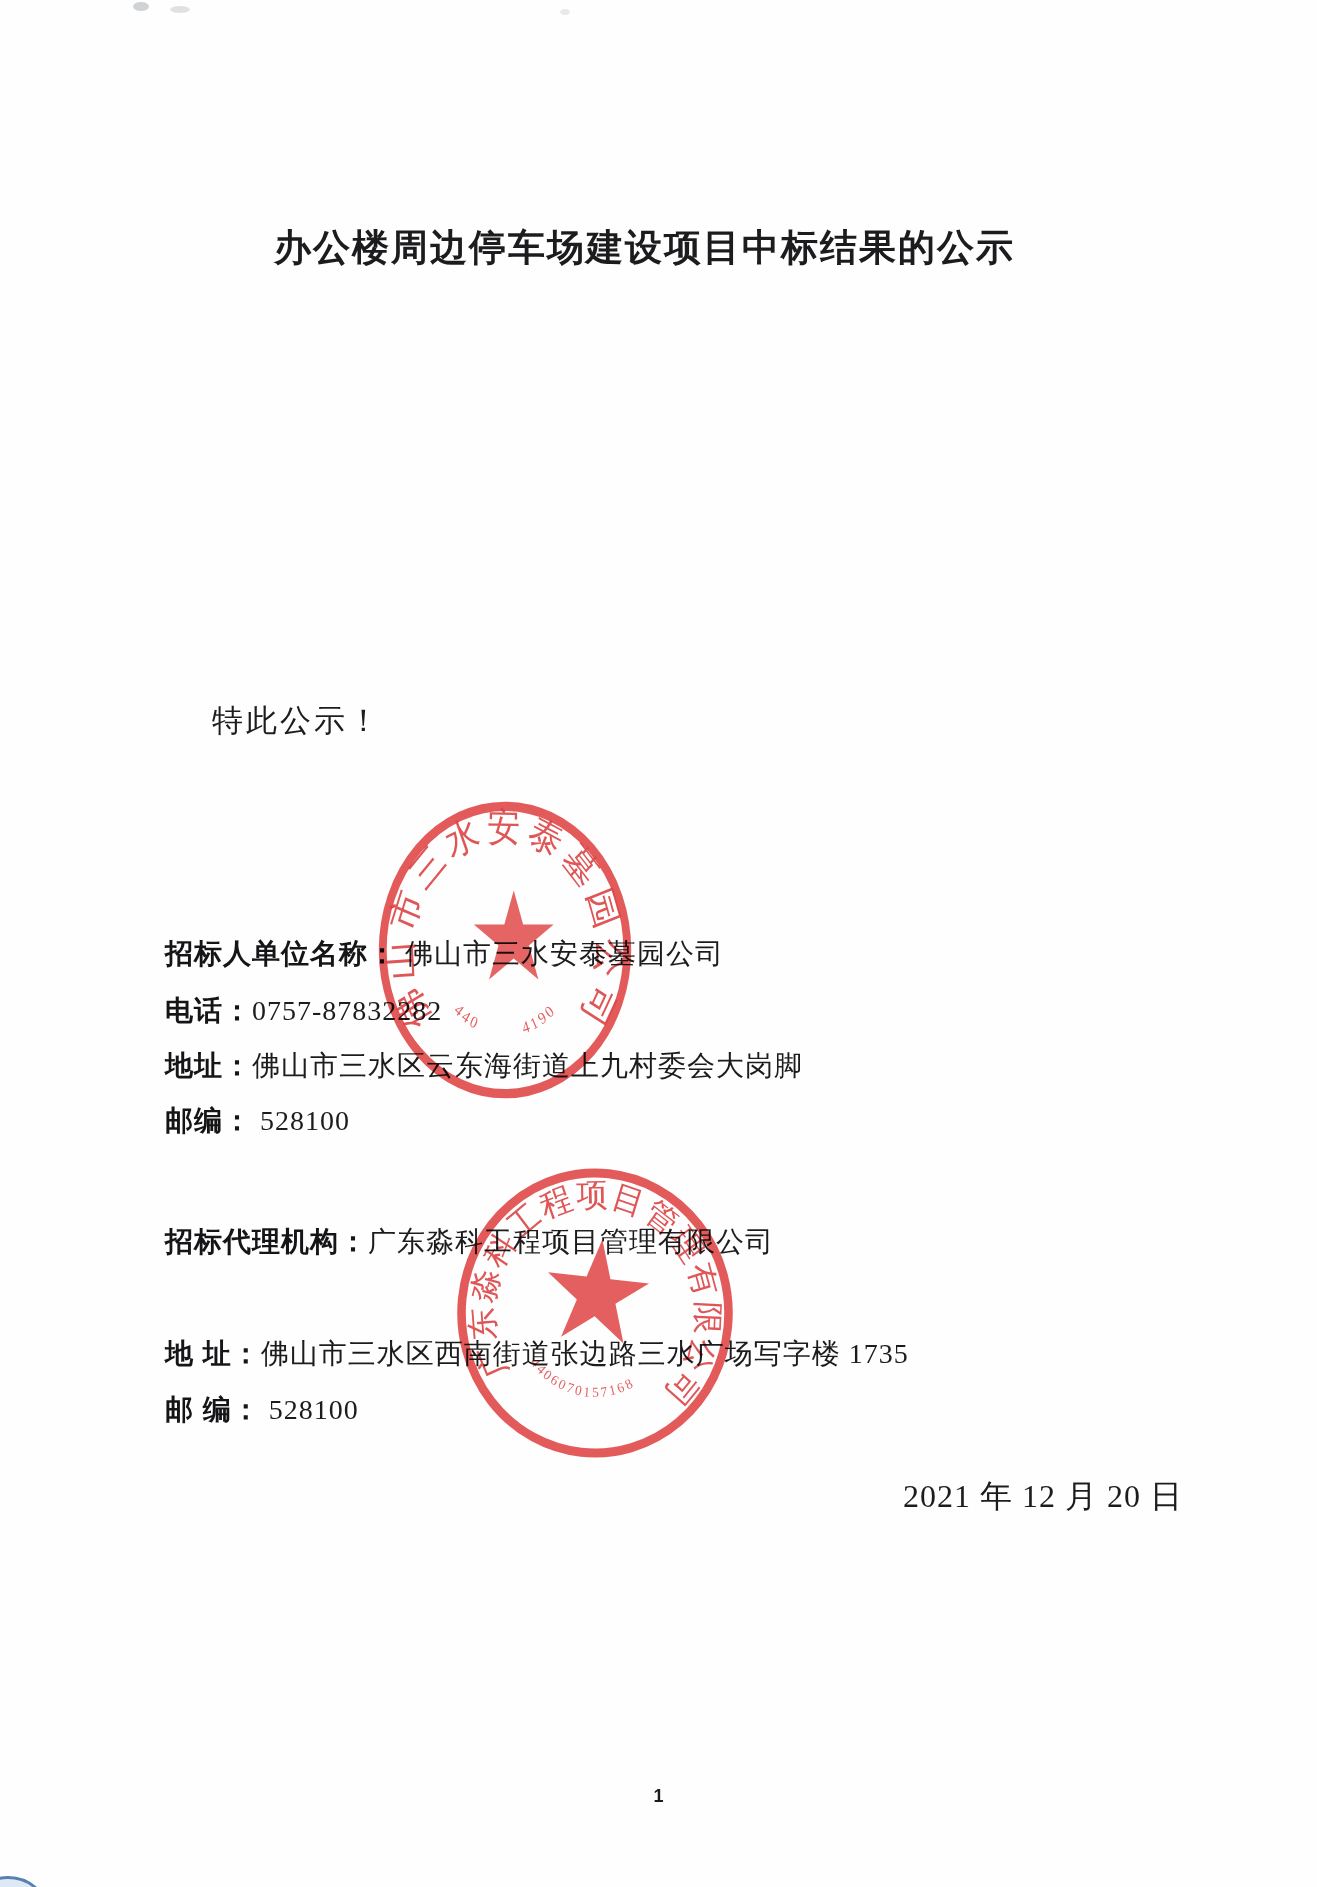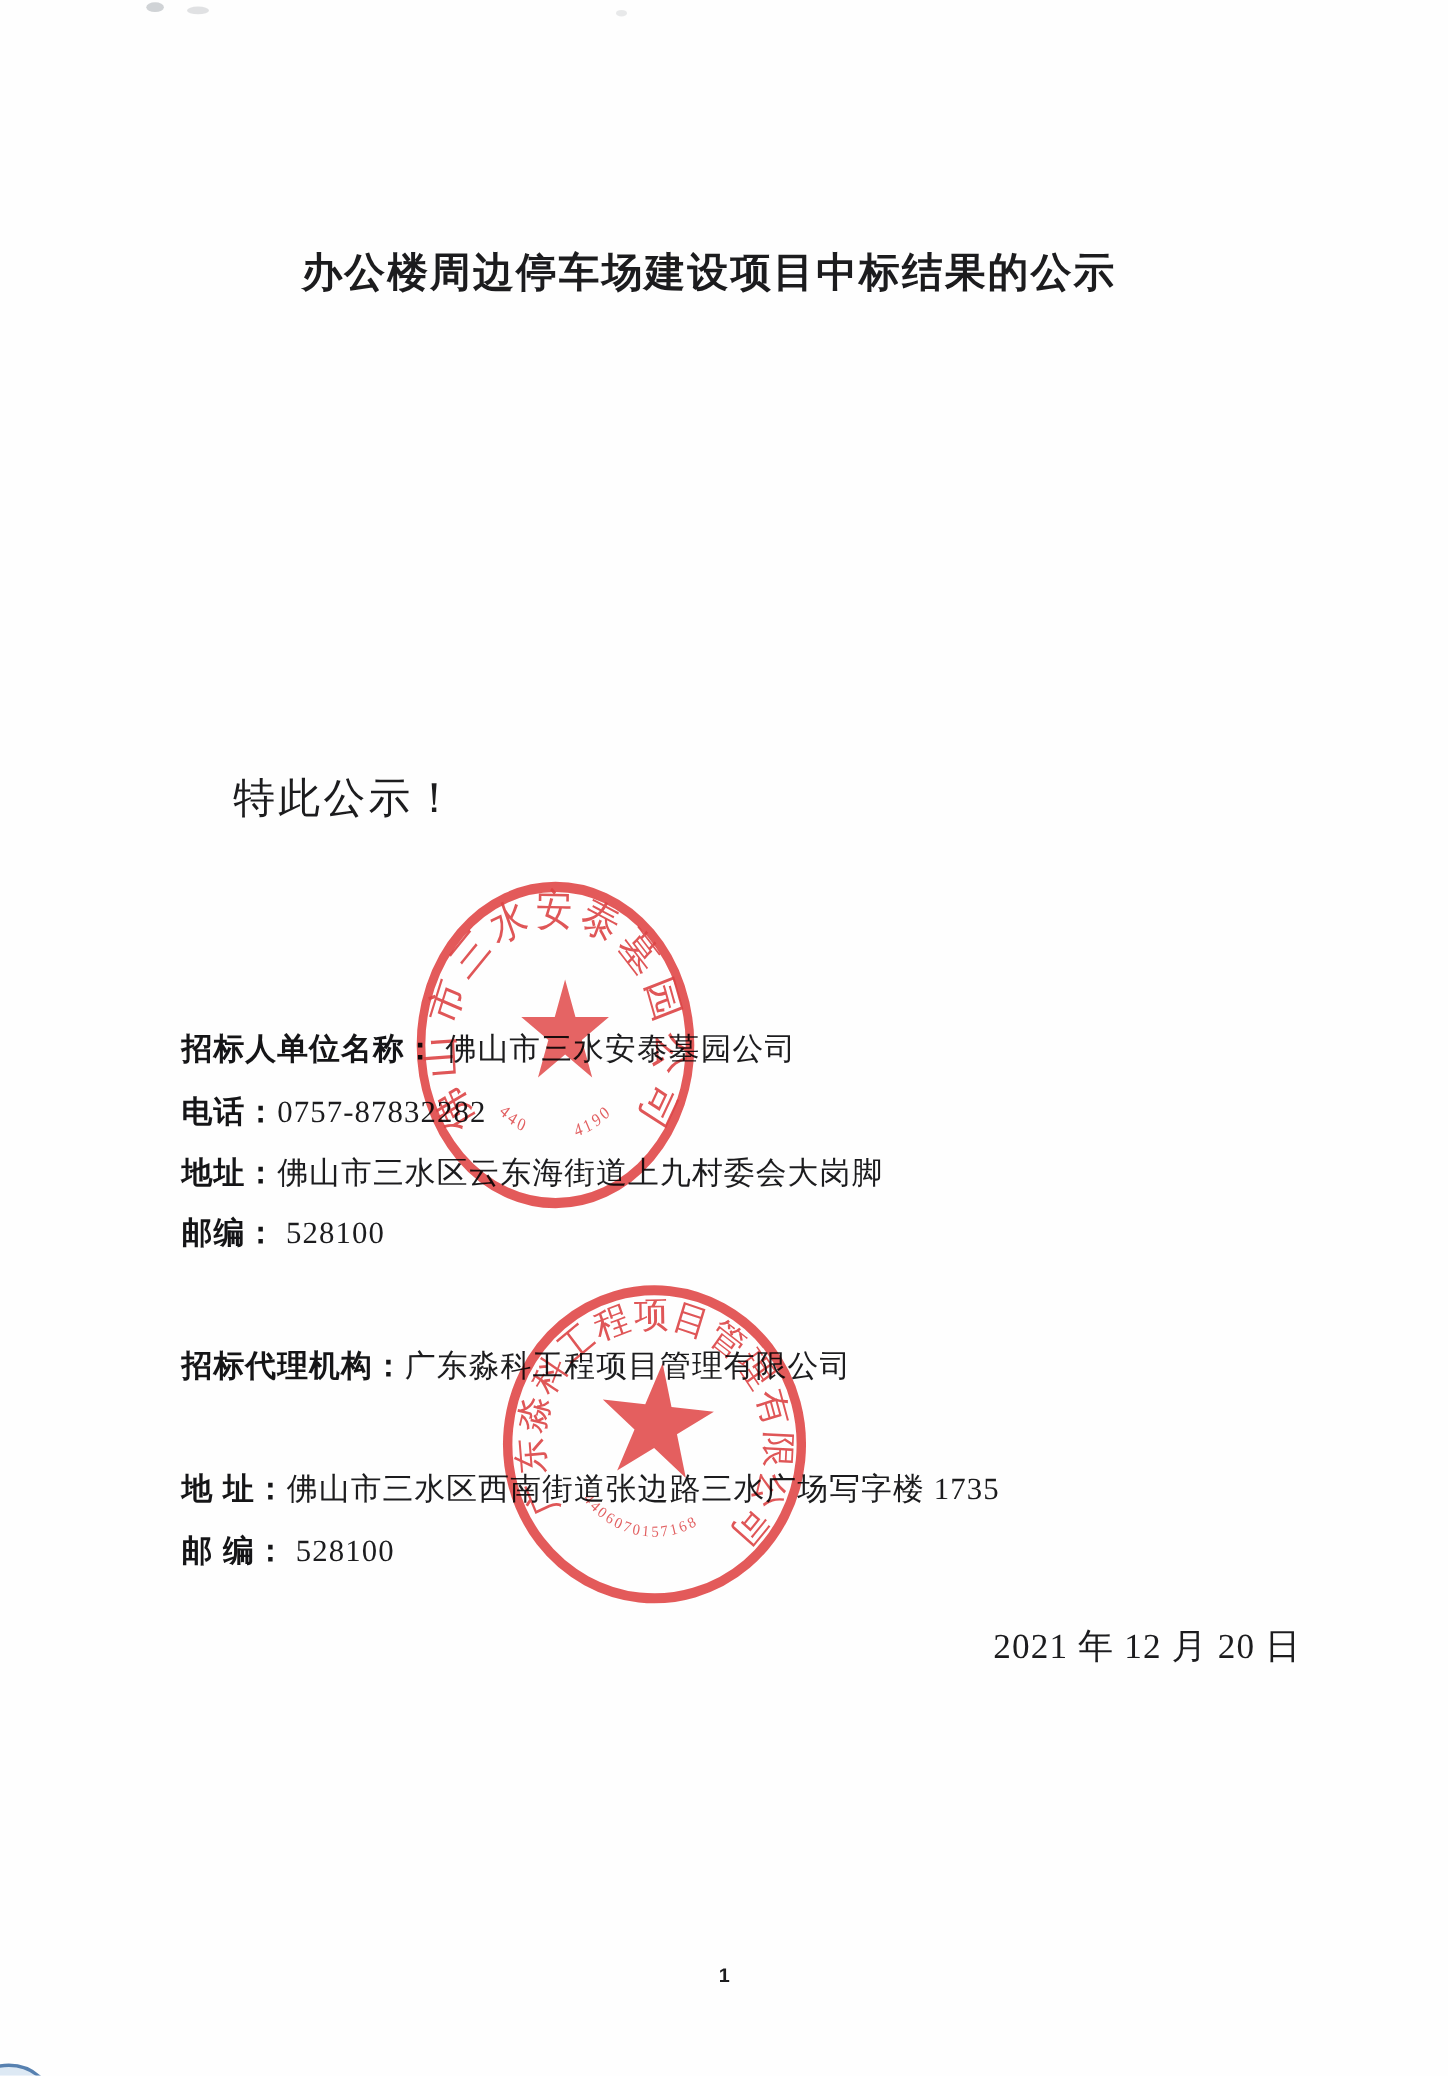--- a/index.html
+++ b/index.html
@@ -22,21 +22,21 @@
     position:absolute;top:337px;left:164px;width:990px;
   }
   .pline{
     font-size:31px;line-height:69px;letter-spacing:1px;
     text-align:justify;text-align-last:justify;
     white-space:normal;
   }
   .pline.indent{text-indent:64px;}
   .closing{
     position:absolute;top:700px;left:212px;
-    font-size:38px;letter-spacing:3px;
+    font-size:31px;letter-spacing:3px;
   }
   .info-row{position:absolute;left:165px;white-space:nowrap;font-size:28px;}
   .info-row .lbl{
     font-family:"Liberation Sans","DejaVu Sans",sans-serif;
     font-weight:bold;letter-spacing:1px;color:#151517;
   }
   .info-row .val{
     font-family:"Liberation Serif","DejaVu Serif",serif;
     letter-spacing:1px;
   }

